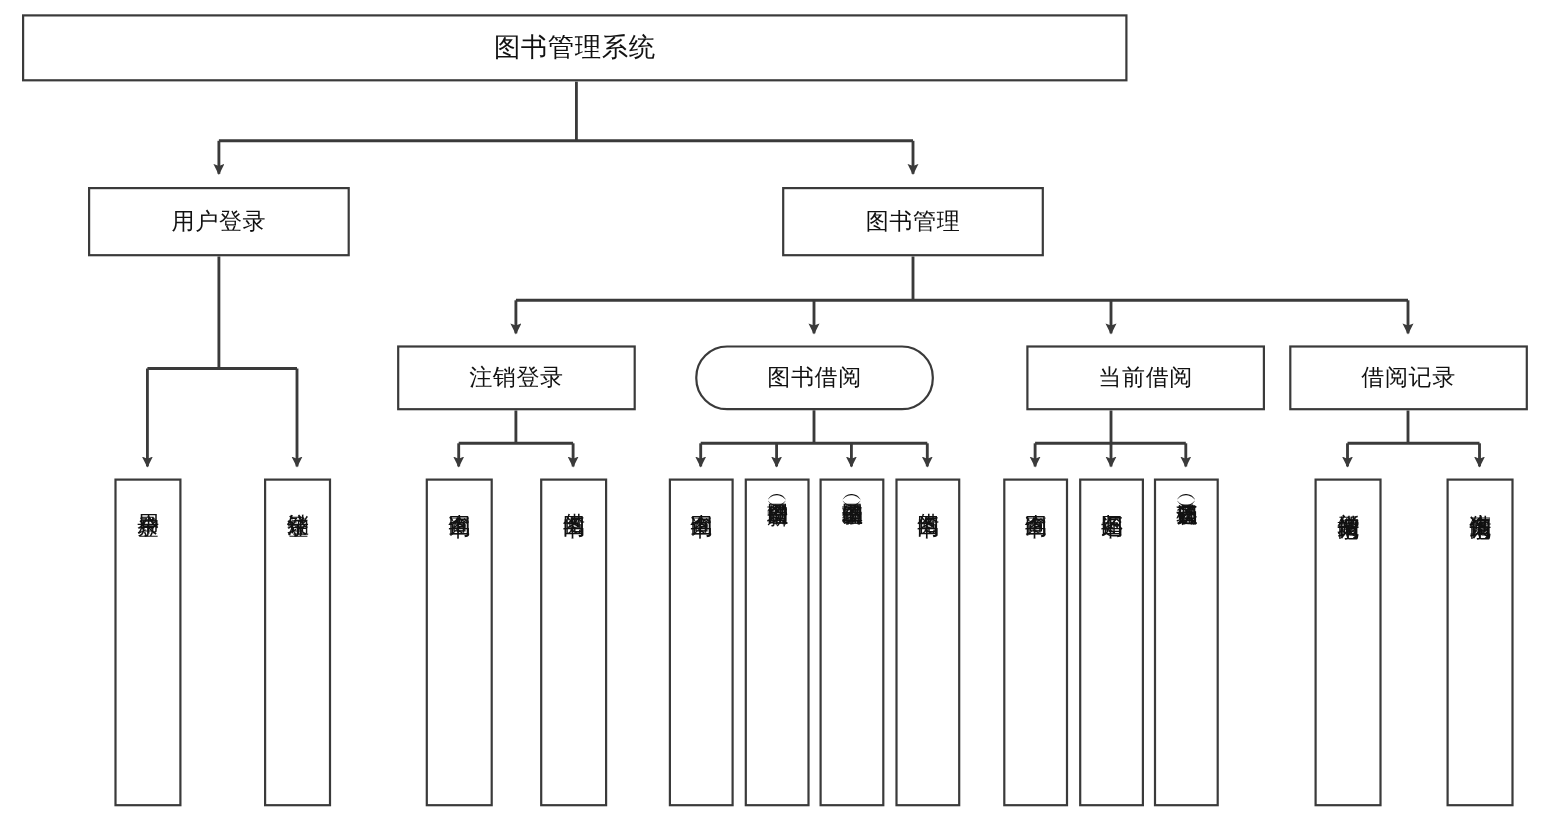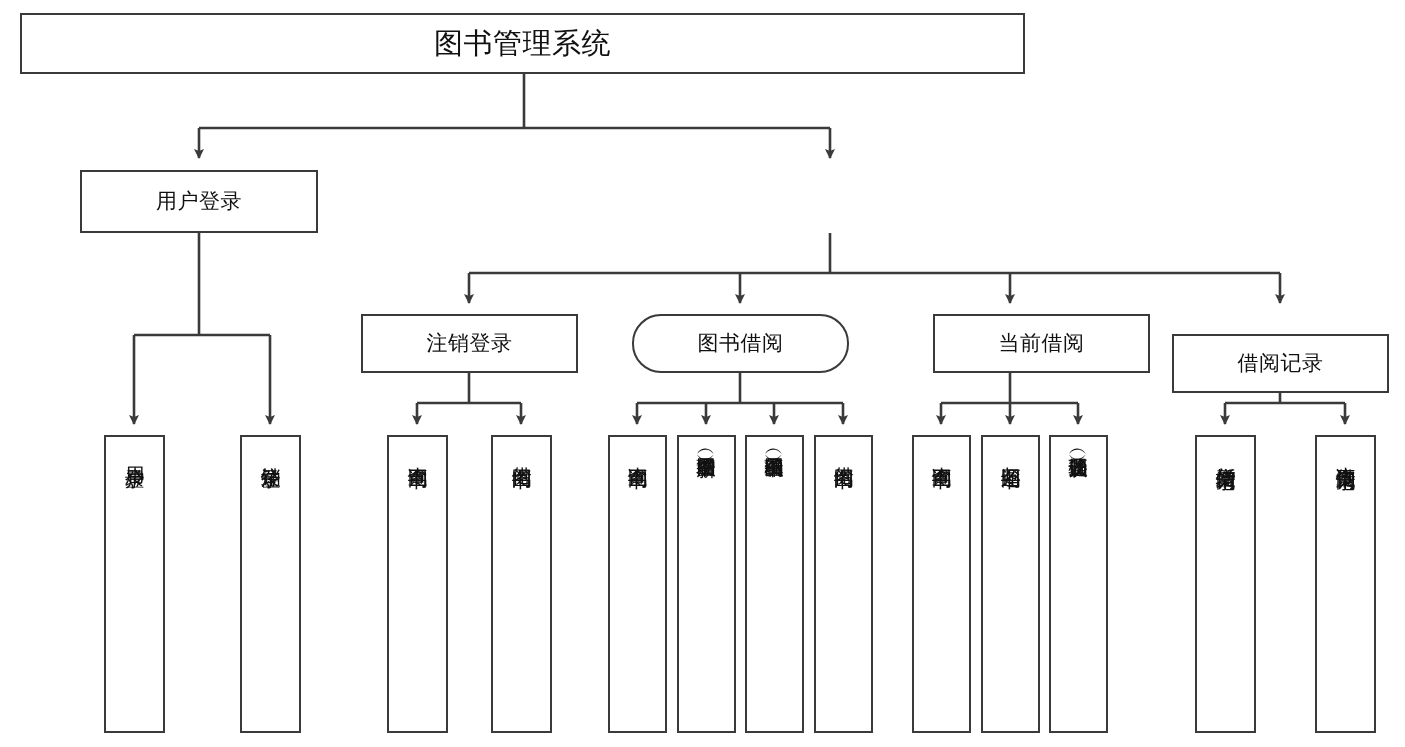--- a/index.html
+++ b/index.html
@@ -40,21 +40,21 @@
     text-align: center;
     line-height: 1.12;
     color: #111111;
     white-space: nowrap;
   }
   .node.horizontal .node-label {
     font-size: 21px;
     letter-spacing: 0.5px;
   }
   .node.root .node-label {
-    font-size: 29px;
+    font-size: 24px;
     letter-spacing: 0.5px;
   }
   .node.vertical {
     align-items: flex-start;
     padding-top: 14px;
   }
   .node.vertical .node-label {
     writing-mode: vertical-rl;
     text-orientation: upright;
     font-size: 20px;
@@ -136,31 +136,34 @@
     </g>
   </svg>
 
   <div class="node root horizontal" style="left:20px; top:13px; width:1005px; height:61px;">
     <span class="node-label">图书管理系统</span>
   </div>
 
   <div class="node horizontal" style="left:80px; top:170px; width:238px; height:63px;">
     <span class="node-label">用户登录</span>
   </div>
+  <div class="node horizontal" style="left:711px; top:170px; width:238px; height:63px;">
+    <span class="node-label">图书管理</span>
+  </div>
 
   <div class="node horizontal" style="left:361px; top:314px; width:217px; height:59px;">
     <span class="node-label">注销登录</span>
   </div>
   <div class="node horizontal" style="left:632px; top:314px; width:217px; height:59px;border-radius:29px;">
     <span class="node-label">图书借阅</span>
   </div>
   <div class="node horizontal" style="left:933px; top:314px; width:217px; height:59px;">
     <span class="node-label">当前借阅</span>
   </div>
-  <div class="node horizontal" style="left:1172px; top:314px; width:217px; height:59px;margin-top:20px;">
+  <div class="node horizontal" style="left:1172px; top:314px; width:217px; height:59px;">
     <span class="node-label">借阅记录</span>
   </div>
 
   <div class="node vertical" style="left:104px; top:435px; width:61px; height:298px;">
     <span class="node-label">用户登录</span>
   </div>
   <div class="node vertical" style="left:240px; top:435px; width:61px; height:298px;">
     <span class="node-label">注销登录</span>
   </div>
 

